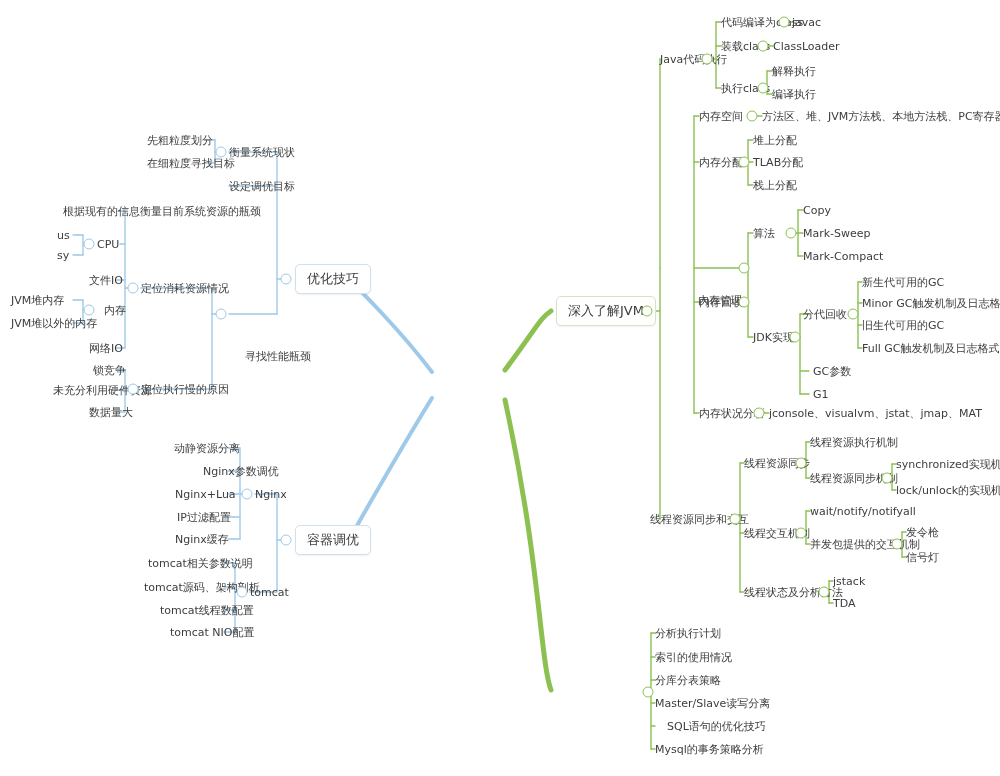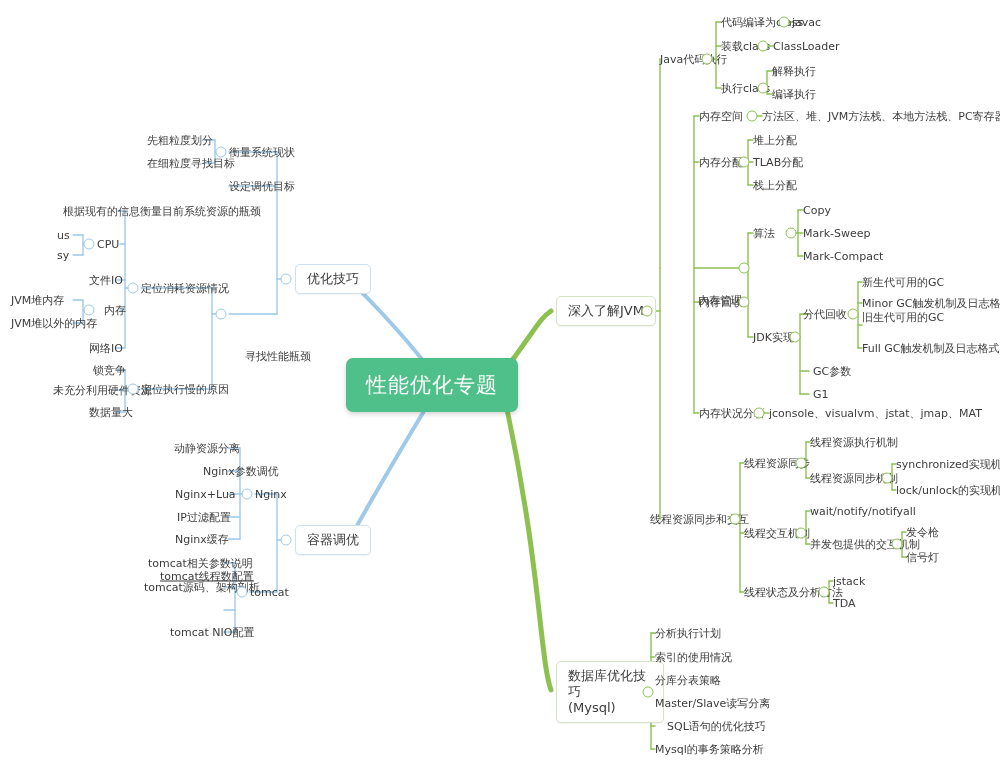--- a/index.html
+++ b/index.html
@@ -186,21 +186,20 @@
       <path d="M235,563 L229,563" stroke="#9ec9e8" stroke-width="1.4" fill="none" stroke-linecap="round"></path>
       <path d="M235,587 L229,587" stroke="#9ec9e8" stroke-width="1.4" fill="none" stroke-linecap="round"></path>
       <path d="M235,610 L229,610" stroke="#9ec9e8" stroke-width="1.4" fill="none" stroke-linecap="round"></path>
       <path d="M235,632 L229,632" stroke="#9ec9e8" stroke-width="1.4" fill="none" stroke-linecap="round"></path>
       <path d="M229,563 L224,563" stroke="#9ec9e8" stroke-width="1.4" fill="none" stroke-linecap="round"></path>
       <path d="M229,587 L224,587" stroke="#9ec9e8" stroke-width="1.4" fill="none" stroke-linecap="round"></path>
       <path d="M229,610 L224,610" stroke="#9ec9e8" stroke-width="1.4" fill="none" stroke-linecap="round"></path>
       <path d="M229,632 L224,632" stroke="#9ec9e8" stroke-width="1.4" fill="none" stroke-linecap="round"></path>
     </svg>
 
-  <div class="root" style="left:432px;top:385px;">性能优化专题</div>
 
   <div class="boxnode green" style="left:556px;top:311px;">深入了解JVM</div>
 
   <div class="node leaf" style="left:660px;top:59px;">Java代码执行</div>
   <div class="node leaf" style="left:721px;top:22px;">代码编译为class</div>
   <div class="node leaf" style="left:792px;top:22px;">javac</div>
   <div class="node leaf" style="left:721px;top:46px;">装载class</div>
   <div class="node leaf" style="left:773px;top:46px;">ClassLoader</div>
   <div class="node leaf" style="left:721px;top:88px;">执行class</div>
   <div class="node leaf" style="left:772px;top:71px;">解释执行</div>
@@ -217,21 +216,21 @@
   <div class="node leaf" style="left:699px;top:302px;">内存回收</div>
   <div class="node leaf" style="left:753px;top:233px;">算法</div>
   <div class="node leaf" style="left:803px;top:210px;">Copy</div>
   <div class="node leaf" style="left:803px;top:233px;">Mark-Sweep</div>
   <div class="node leaf" style="left:803px;top:256px;">Mark-Compact</div>
 
   <div class="node leaf" style="left:753px;top:337px;">JDK实现</div>
   <div class="node leaf" style="left:803px;top:314px;">分代回收</div>
   <div class="node leaf" style="left:862px;top:282px;">新生代可用的GC</div>
   <div class="node leaf" style="left:862px;top:303px;">Minor GC触发机制及日志格式</div>
-  <div class="node leaf" style="left:862px;top:317px;">旧生代可用的GC</div>
+  <div class="node leaf" style="left:862px;top:325px;">旧生代可用的GC</div>
   <div class="node leaf" style="left:862px;top:348px;text-align:center;">Full GC触发机制及日志格式</div>
   <div class="node leaf" style="left:813px;top:371px;">GC参数</div>
   <div class="node leaf" style="left:813px;top:394px;">G1</div>
 
   <div class="node leaf" style="left:699px;top:413px;">内存状况分析</div>
   <div class="node leaf" style="left:769px;top:413px;">jconsole、visualvm、jstat、jmap、MAT</div>
 
   <div class="node leaf" style="left:650px;top:519px;">线程资源同步和交互</div>
   <div class="node leaf" style="left:744px;top:463px;">线程资源同步</div>
   <div class="node leaf" style="left:810px;top:442px;">线程资源执行机制</div>
@@ -242,24 +241,20 @@
   <div class="node leaf" style="left:744px;top:533px;">线程交互机制</div>
   <div class="node leaf" style="left:810px;top:511px;">wait/notify/notifyall</div>
   <div class="node leaf" style="left:810px;top:544px;">并发包提供的交互机制</div>
   <div class="node leaf" style="left:906px;top:532px;">发令枪</div>
   <div class="node leaf" style="left:906px;top:557px;">信号灯</div>
 
   <div class="node leaf" style="left:744px;top:592px;">线程状态及分析方法</div>
   <div class="node leaf" style="left:833px;top:581px;">jstack</div>
   <div class="node leaf" style="left:833px;top:603px;">TDA</div>
 
-  <div class="boxnode green two" style="left:556px;top:692px;width:84px;">
-    <span>数据库优化技巧</span><br>
-    <span>(Mysql)</span>
-  </div>
   <div class="node leaf" style="left:655px;top:633px;">分析执行计划</div>
   <div class="node leaf" style="left:655px;top:657px;">索引的使用情况</div>
   <div class="node leaf" style="left:655px;top:680px;">分库分表策略</div>
   <div class="node leaf" style="left:655px;top:703px;">Master/Slave读写分离</div>
   <div class="node leaf" style="left:655px;top:726px;padding-left:12px;">SQL语句的优化技巧</div>
   <div class="node leaf" style="left:655px;top:749px;">Mysql的事务策略分析</div>
 
   <div class="boxnode blue" style="left:295px;top:279px;">优化技巧</div>
 
   <div class="node leaf" style="left:229px;top:152px;">衡量系统现状</div>
@@ -290,21 +285,21 @@
   <div class="node leaf" style="left:255px;top:494px;">Nginx</div>
   <div class="node leaf" style="left:174px;top:448px;">动静资源分离</div>
   <div class="node leaf" style="left:168px;top:471px;margin-left:35px;">Nginx参数调优</div>
   <div class="node leaf" style="left:175px;top:494px;">Nginx+Lua</div>
   <div class="node leaf" style="left:177px;top:517px;">IP过滤配置</div>
   <div class="node leaf" style="left:175px;top:539px;">Nginx缓存</div>
 
   <div class="node leaf" style="left:250px;top:592px;">tomcat</div>
   <div class="node leaf" style="left:148px;top:563px;">tomcat相关参数说明</div>
   <div class="node leaf" style="left:144px;top:587px;">tomcat源码、架构剖析</div>
-  <div class="node leaf" style="left:160px;top:576px;text-decoration:underline;">tomcat线程数配置</div>
+  <div class="node leaf" style="left:160px;top:610px;">tomcat线程数配置</div>
   <div class="node leaf" style="left:170px;top:632px;">tomcat NIO配置</div>
 
   <div class="knob g" style="left:707px;top:59px;"></div>
   <div class="knob g" style="left:784px;top:22px;"></div>
   <div class="knob g" style="left:763px;top:46px;"></div>
   <div class="knob g" style="left:763px;top:88px;"></div>
   <div class="knob g" style="left:752px;top:116px;"></div>
   <div class="knob g" style="left:744px;top:162px;"></div>
   <div class="knob g" style="left:744px;top:268px;"></div>
   <div class="knob g" style="left:791px;top:233px;"></div>

